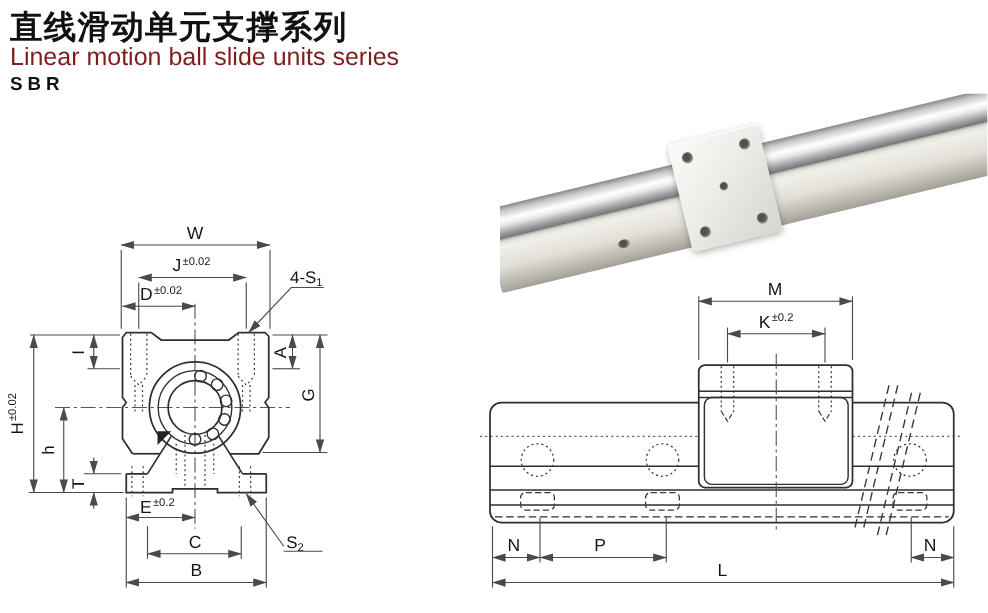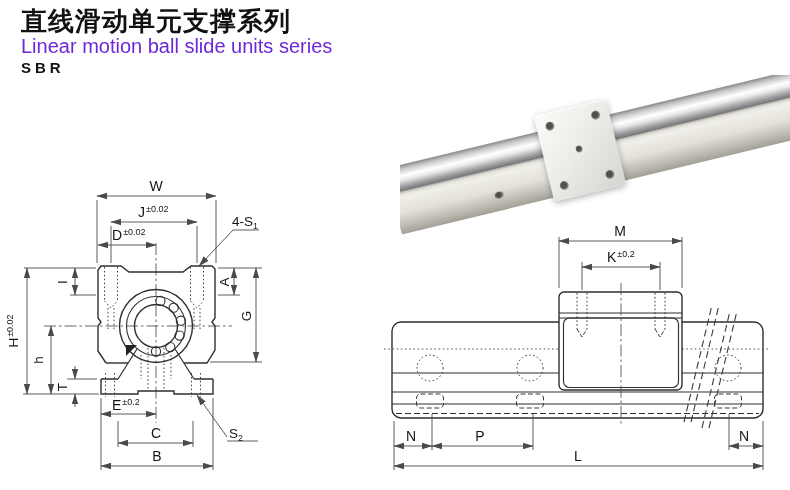--- a/index.html
+++ b/index.html
@@ -1,23 +1,23 @@
 <!DOCTYPE html>
 <html><head>
 <meta charset="utf-8">
 <style>
   html,body{margin:0;padding:0;}
   body{
     width:790px;height:490px;position:relative;background:#fff;
     font-family:"Liberation Sans","DejaVu Sans",sans-serif;color:#111;
     overflow:hidden;
   }
-  .hdr{position:absolute;left:21px;white-space:nowrap;}
+  .hdr{position:absolute;left:8px;white-space:nowrap;}
   .title-zh{top:4px;font-size:26px;font-weight:bold;font-family:"DejaVu Sans","Liberation Sans",sans-serif;letter-spacing:1px;}
-  .title-en{top:35px;font-size:20px;color:#6d28d9;}
+  .title-en{top:35px;font-size:20px;color:#7f1d1d;}
   .model{top:59px;font-size:15px;font-weight:bold;letter-spacing:4px;}
 
   
   .photo{position:absolute;left:400px;top:75px;width:390px;height:160px;overflow:hidden;}
   .assembly{position:absolute;left:-15px;top:36px;width:470px;height:86px;
     transform:rotate(-13.6deg);}
   .shaft{position:absolute;left:0;top:2px;width:100%;height:26px;border-radius:3px;
     background:linear-gradient(to bottom,#87878a 0%,#c7c7c9 16%,#ffffff 42%,#e9e9e9 58%,#9b9b9d 84%,#737376 100%);
     box-shadow:0 1px 2px rgba(0,0,0,.25);}
   .support{position:absolute;left:4px;top:24px;width:100%;height:46px;border-radius:2px;

